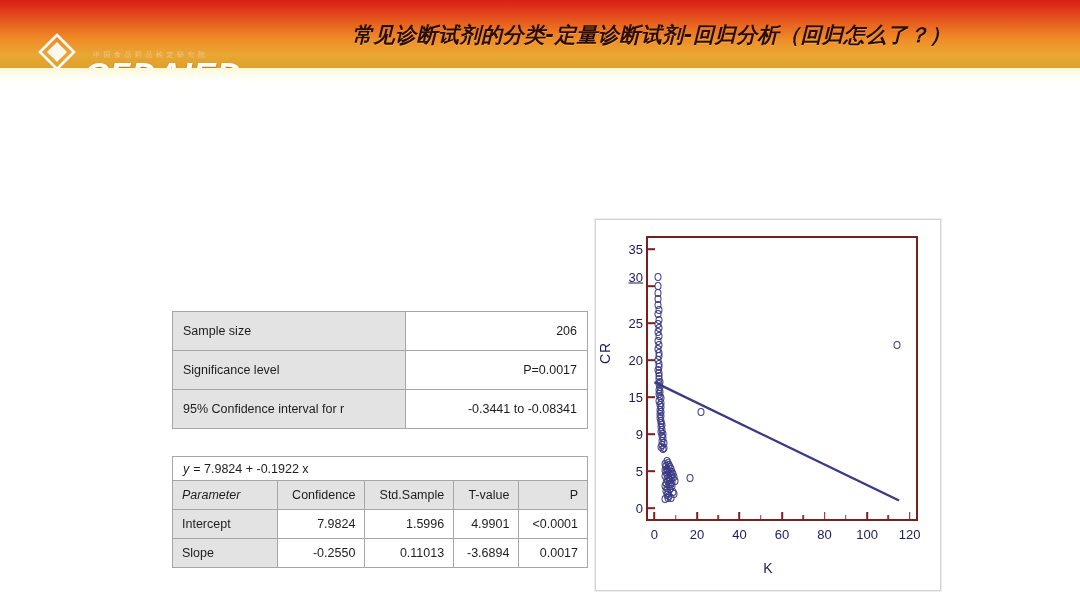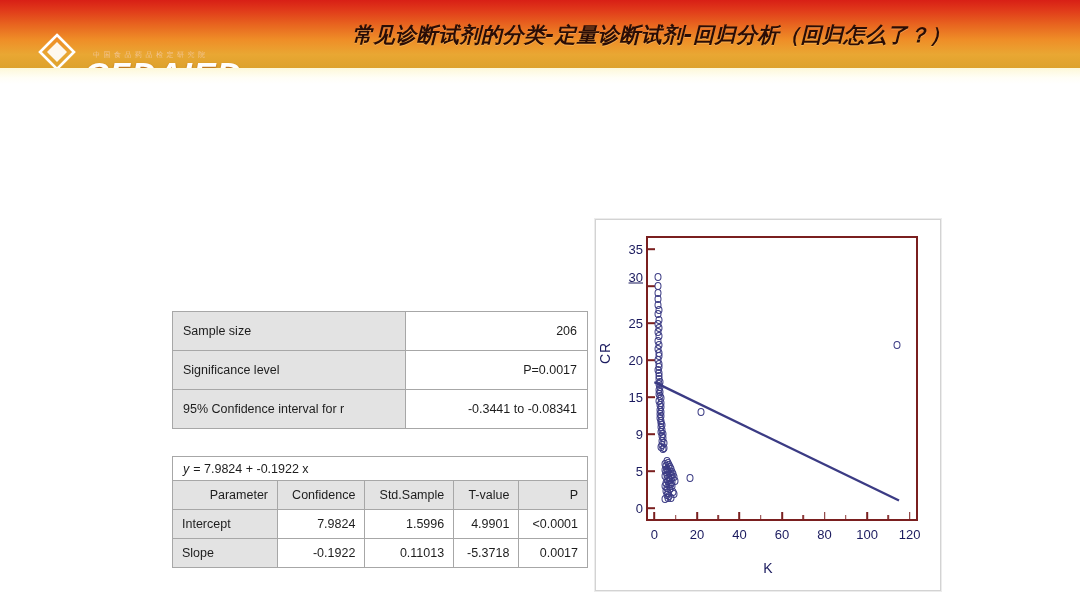--- a/index.html
+++ b/index.html
@@ -73,21 +73,21 @@
     font-size:12.5px;color:#1d1d1d;
   }
   .eqbox i{font-style:italic;margin-right:4px;}
 
   .tbl-param{left:172px;top:396px;width:416px;}
   .tbl-param td,.tbl-param th{
     border:1px solid #a7a7a7;height:28px;font-size:12.5px;
     color:#1d1d1d;padding:0 9px;font-weight:normal;vertical-align:middle;
   }
   .tbl-param th{background:#e3e3e3;}
-  .tbl-param th.c0{text-align:right;width:86px;}
+  .tbl-param th.c0{text-align:left;width:86px;font-style:italic;}
   .tbl-param th.cn{text-align:right;}
   .tbl-param td.c0{background:#e3e3e3;text-align:left;}
   .tbl-param td.num{background:#fff;text-align:right;}
 
   
   .chart-panel{
     position:absolute;left:595px;top:135px;width:344px;height:370px;
     background:#ffffff;border:1px solid #d3d3d3;
     box-shadow:0 0 0 1px #ececec;
   }
@@ -176,23 +176,23 @@
     <tbody>
       <tr>
         <td class="c0">Intercept</td>
         <td class="num">7.9824</td>
         <td class="num">1.5996</td>
         <td class="num">4.9901</td>
         <td class="num">&lt;0.0001</td>
       </tr>
       <tr>
         <td class="c0">Slope</td>
-        <td class="num">-0.1922</td>
+        <td class="num">-0.2550</td>
         <td class="num">0.11013</td>
-        <td class="num">-5.3718</td>
+        <td class="num">-3.6894</td>
         <td class="num">0.0017</td>
       </tr>
     </tbody>
   </table>
 
   <div class="chart-panel">
     <div class="ylab">CR</div>
     <div class="xlab">K</div>
     <div class="plot-area" id="plot">
       <svg class="regline" id="regsvg" viewBox="0 0 268 281">

